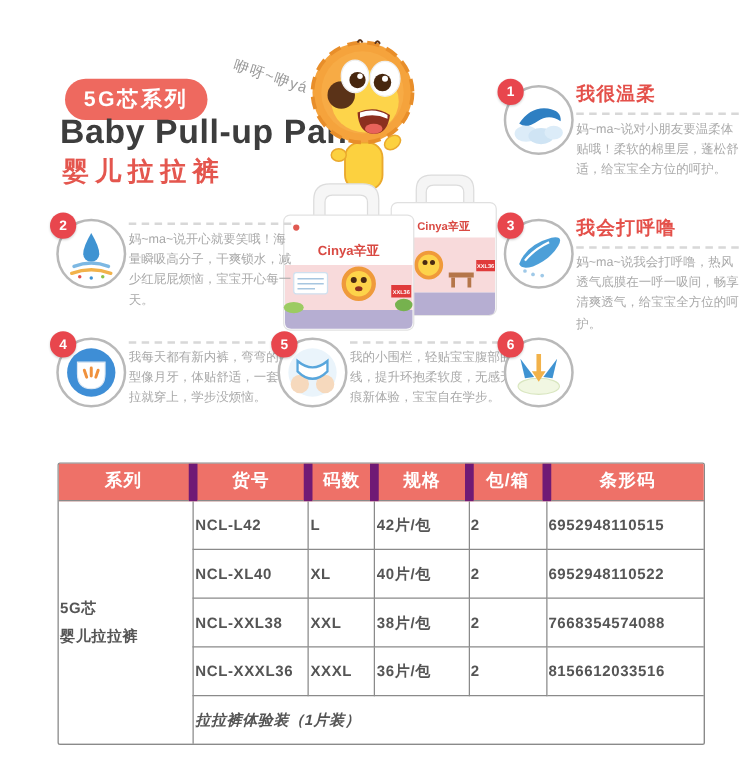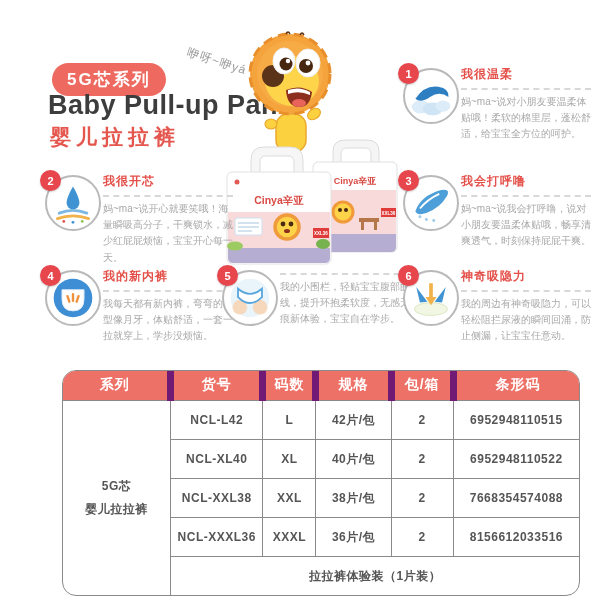--- a/index.html
+++ b/index.html
@@ -18,34 +18,34 @@
       transform:rotate(18deg);transform-origin:left top;}
 
   
   .feature{width:192px;height:92px;}
   .f-icon-wrap{position:absolute;left:0;top:2px;width:52px;height:52px;border:2px solid #b9b9b9;
       border-radius:50%;background:#fff;display:flex;align-items:center;justify-content:center;overflow:hidden;}
   .f-num{position:absolute;left:-5px;top:-3px;width:21px;height:21px;border-radius:50%;
       background:#e8464d;color:#fff;font-size:11px;font-weight:bold;display:flex;
       align-items:center;justify-content:center;box-shadow:0 1px 2px rgba(0,0,0,.2);z-index:2;}
   .f-body{position:absolute;left:58px;top:0;width:134px;}
-  .f-title{font-size:12px;font-weight:bold;color:#e4504a;letter-spacing:1px;}
+  .f-title{font-size:15px;font-weight:bold;color:#e4504a;letter-spacing:1px;}
   .f-dash{border:none;border-top:2px dashed #d8d8d8;margin:5px 0 4px 0;width:130px;}
   .f-desc{font-size:10px;line-height:1.62;color:#a9a9a9;}
 
   
-  .spec-table-wrap{left:62px;top:370px;width:516px;border:1px solid #8a8a8a;border-radius:14px;overflow:hidden;}
+  .spec-table-wrap{left:46px;top:370px;width:516px;border:1px solid #8a8a8a;border-radius:2px;overflow:hidden;}
   table.spec{border-collapse:collapse;width:518px;margin:-1px;table-layout:fixed;}
   table.spec th{background:#ee7168;color:#fff;font-size:14px;font-weight:bold;height:28px;
       border-left:7px solid #701a75;letter-spacing:1px;}
   table.spec th:first-child{border-left:none;}
-  table.spec td{border:1px solid #8a8a8a;text-align:center;font-size:12px;font-weight:bold;
+  table.spec td{border:1px solid #8a8a8a;font-size:12px;font-weight:bold;
       color:#555;height:36px;letter-spacing:0.5px;}
   td.series-cell{font-size:13px;color:#555;line-height:1.9;}
-  td.footer-cell{height:35px;font-size:12px;letter-spacing:1px;}
+  td.footer-cell{height:35px;font-size:12px;letter-spacing:1px;font-style:italic;}
 
   svg text{font-family:"Liberation Sans","DejaVu Sans",sans-serif;}
 </style>
 </head>
 <body>
 
 <div class="abs series-badge">5G芯系列</div>
 <div class="abs title-en">Baby Pull-up Pants</div>
 <div class="abs title-cn">婴儿拉拉裤</div>
 
@@ -145,55 +145,53 @@
     <svg width="46" height="46" viewBox="0 0 50 50">
       <path d="M25 7 Q32 19 32 25 a7 7 0 1 1 -14 0 Q18 19 25 7Z" fill="#3f93d2"></path>
       <path d="M10 36 Q25 30 40 36" stroke="#7db8e3" fill="none" stroke-width="3" stroke-linecap="round"></path>
       <path d="M8 42 Q25 36 42 42" stroke="#f2b24a" fill="none" stroke-width="3" stroke-linecap="round"></path>
       <circle cx="15" cy="45" r="1.5" fill="#e4504a"></circle>
         <circle cx="25" cy="46" r="1.5" fill="#3f93d2"></circle>
         <circle cx="35" cy="45" r="1.5" fill="#8bc34a"></circle>
     </svg>
   </div>
   <div class="f-body">
-    <div class="f-title">我很开芯</div>
     <hr class="f-dash">
     <div class="f-desc">妈~ma~说开心就要笑哦！海量瞬吸高分子，干爽锁水，减少红屁屁烦恼，宝宝开心每一天。</div>
   </div>
 </div>
 
 <div class="abs feature" style="left:403px;top:173px;">
   <div class="f-num">3</div>
   <div class="f-icon-wrap">
     <svg width="46" height="46" viewBox="0 0 50 50">
       <path d="M8 34 Q14 17 36 11 Q47 9 42 18 Q35 30 20 36 Q10 39 8 34Z" fill="#4c9fd8"></path>
       <path d="M13 31 Q21 21 34 15" stroke="#ffffff" stroke-width="2" fill="none"></path>
       <circle cx="13" cy="40" r="1.6" fill="#9fc9e8"></circle>
         <circle cx="20" cy="43" r="1.6" fill="#9fc9e8"></circle>
         <circle cx="28" cy="44" r="1.6" fill="#9fc9e8"></circle>
     </svg>
   </div>
   <div class="f-body">
     <div class="f-title">我会打呼噜</div>
     <hr class="f-dash">
-    <div class="f-desc">妈~ma~说我会打呼噜，说对小朋友要温柔体贴哦，畅享清爽透气，时刻保持屁屁干爽。</div>
+    <div class="f-desc">妈~ma~说我会打呼噜，热风透气底膜在一呼一吸间，畅享清爽透气，给宝宝全方位的呵护。</div>
   </div>
 </div>
 
 <div class="abs feature" style="left:45px;top:268px;">
   <div class="f-num">4</div>
   <div class="f-icon-wrap">
     <svg width="46" height="46" viewBox="0 0 50 50">
       <circle cx="25" cy="25" r="21" fill="#3e8ed6"></circle>
       <path d="M13 16 h24 v10 q0 13 -12 13 q-12 0 -12 -13 Z" fill="#ffffff" stroke="#dce8f4"></path>
       <path d="M19 23 l2 6 M25 21 l0 7 M31 23 l-2 6" stroke="#f0913c" stroke-width="2.6" stroke-linecap="round"></path>
     </svg>
   </div>
   <div class="f-body">
-    <div class="f-title">我的新内裤</div>
     <hr class="f-dash">
     <div class="f-desc">我每天都有新内裤，弯弯的U型像月牙，体贴舒适，一套一拉就穿上，学步没烦恼。</div>
   </div>
 </div>
 
 <div class="abs feature" style="left:222px;top:268px;">
   <div class="f-num">5</div>
   <div class="f-icon-wrap">
     <svg width="46" height="46" viewBox="0 0 50 50">
       <circle cx="25" cy="25" r="21" fill="#eaf4fb"></circle>
@@ -211,25 +209,20 @@
 <div class="abs feature" style="left:403px;top:268px;">
   <div class="f-num">6</div>
   <div class="f-icon-wrap">
     <svg width="46" height="46" viewBox="0 0 50 50">
       <ellipse cx="25" cy="37" rx="18" ry="7" fill="#f1f7e2" stroke="#d9e6c0"></ellipse>
       <path d="M9 13 L21 29 L13 30 Z" fill="#3f93d2"></path>
       <path d="M41 13 L29 29 L37 30 Z" fill="#3f93d2"></path>
       <path d="M25 9 L25 26" stroke="#f2b24a" stroke-width="4"></path>
       <path d="M25 33 l-6 -9 h12 Z" fill="#f2b24a"></path>
     </svg>
-  </div>
-  <div class="f-body">
-    <div class="f-title">神奇吸隐力</div>
-    <hr class="f-dash">
-    <div class="f-desc">我的周边有神奇吸隐力，可以轻松阻拦尿液的瞬间回涌，防止侧漏，让宝宝任意动。</div>
   </div>
 </div>
 
 <div class="abs spec-table-wrap">
   <table class="spec">
     <colgroup>
       <col style="width:108px">
         <col style="width:92px">
         <col style="width:53px">
       <col style="width:75px">

